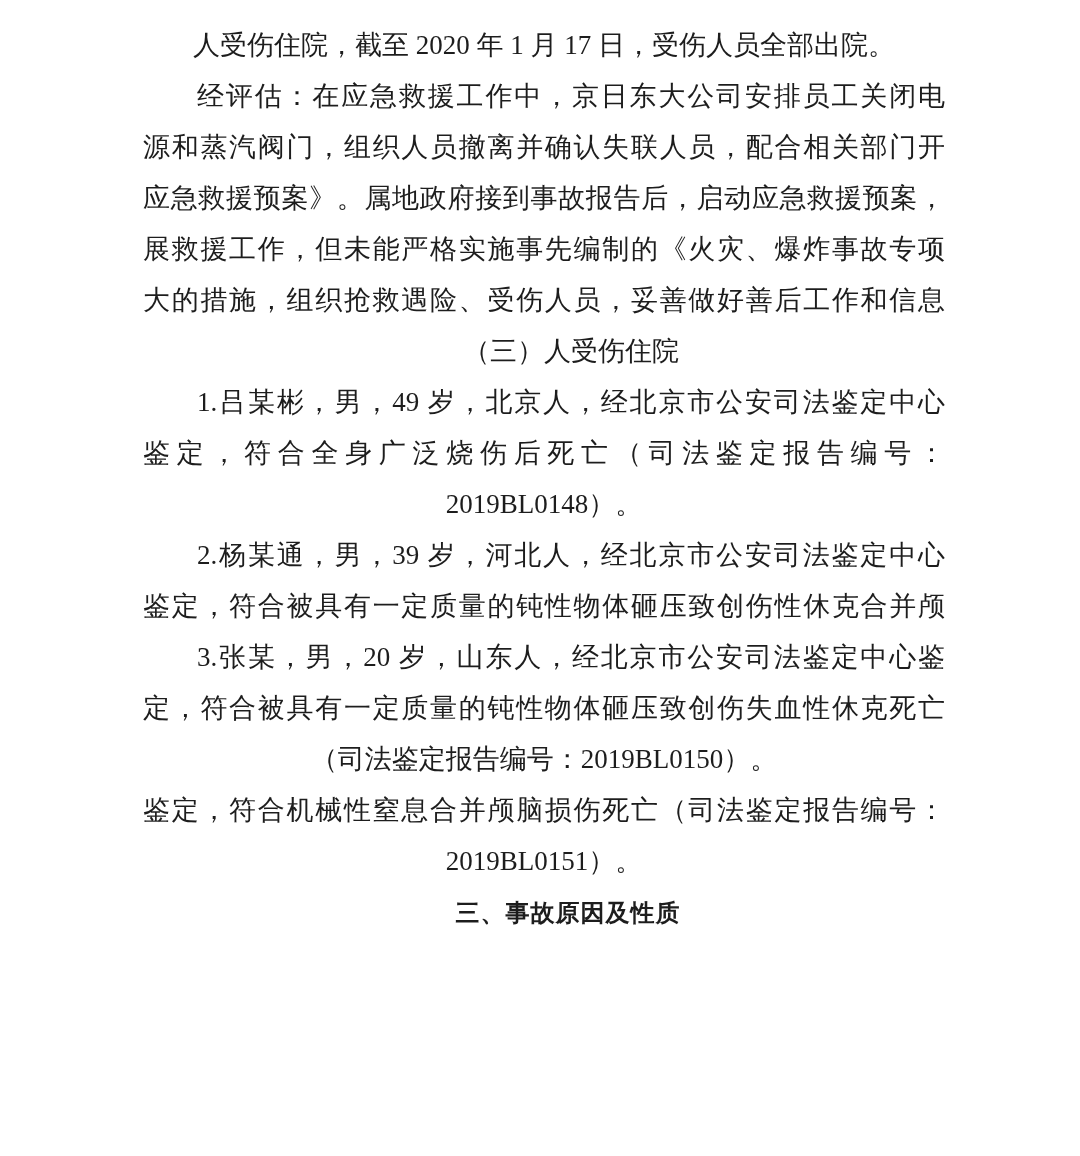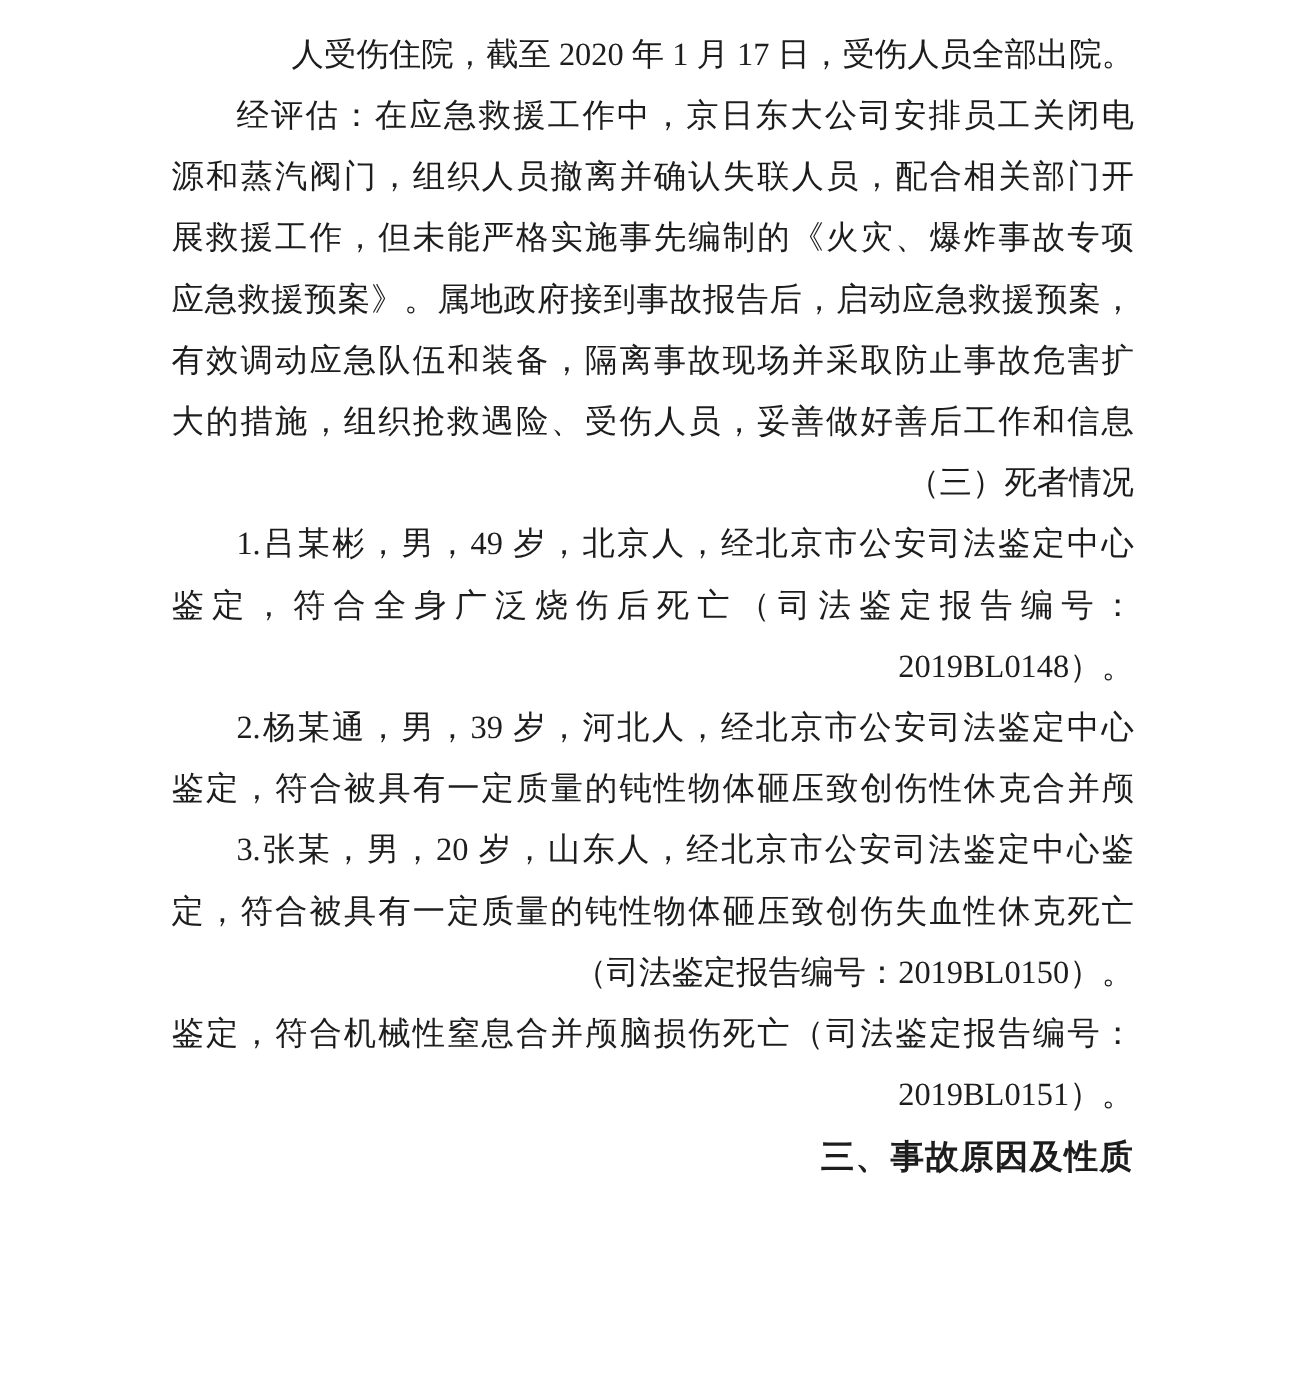--- a/index.html
+++ b/index.html
@@ -28,52 +28,51 @@
     color: var(--text, #1d1d1d);
     overflow: hidden;
   }
   
   .just {
     text-align: justify;
     text-align-last: justify;
   }
   
   .tail {
-    text-align: right;
+    text-align: center;
   }
   
   .ind {
     text-indent: 2em;
   }
   
   .kai {
     font-family: "Liberation Serif", "DejaVu Serif", serif;
     font-weight: 500;
   }
   
   .hei {
     font-family: "Liberation Sans", "DejaVu Sans", sans-serif;
     font-weight: 700;
-    font-size: 28px;
+    font-size: 24px;
     letter-spacing: 1px;
   }
 </style>
 </head>
 <body>
 
 <div class="page">
   <main class="doc">
     <div class="line tail">人受伤住院，截至 2020 年 1 月 17 日，受伤人员全部出院。</div>
     <div class="line ind just">经评估：在应急救援工作中，京日东大公司安排员工关闭电</div>
     <div class="line just">源和蒸汽阀门，组织人员撤离并确认失联人员，配合相关部门开</div>
+    <div class="line just">应急救援预案》。属地政府接到事故报告后，启动应急救援预案，</div>
     <div class="line just">展救援工作，但未能严格实施事先编制的《火灾、爆炸事故专项</div>
-    <div class="line just">应急救援预案》。属地政府接到事故报告后，启动应急救援预案，</div>
-    <div class="line just">有效调动应急队伍和装备，隔离事故现场并采取防止事故危害扩</div>
     <div class="line just">大的措施，组织抢救遇险、受伤人员，妥善做好善后工作和信息</div>
-    <div class="line ind tail kai">（三）死者情况</div>
+    <div class="line ind tail kai">（三）人受伤住院</div>
     <div class="line ind just">1.吕某彬，男，49 岁，北京人，经北京市公安司法鉴定中心</div>
     <div class="line just">鉴定，符合全身广泛烧伤后死亡（司法鉴定报告编号：</div>
     <div class="line tail">2019BL0148）。</div>
     <div class="line ind just">2.杨某通，男，39 岁，河北人，经北京市公安司法鉴定中心</div>
     <div class="line just">鉴定，符合被具有一定质量的钝性物体砸压致创伤性休克合并颅</div>
     <div class="line ind just">3.张某，男，20 岁，山东人，经北京市公安司法鉴定中心鉴</div>
     <div class="line just">定，符合被具有一定质量的钝性物体砸压致创伤失血性休克死亡</div>
     <div class="line tail">（司法鉴定报告编号：2019BL0150）。</div>
     <div class="line just">鉴定，符合机械性窒息合并颅脑损伤死亡（司法鉴定报告编号：</div>
     <div class="line tail">2019BL0151）。</div>

